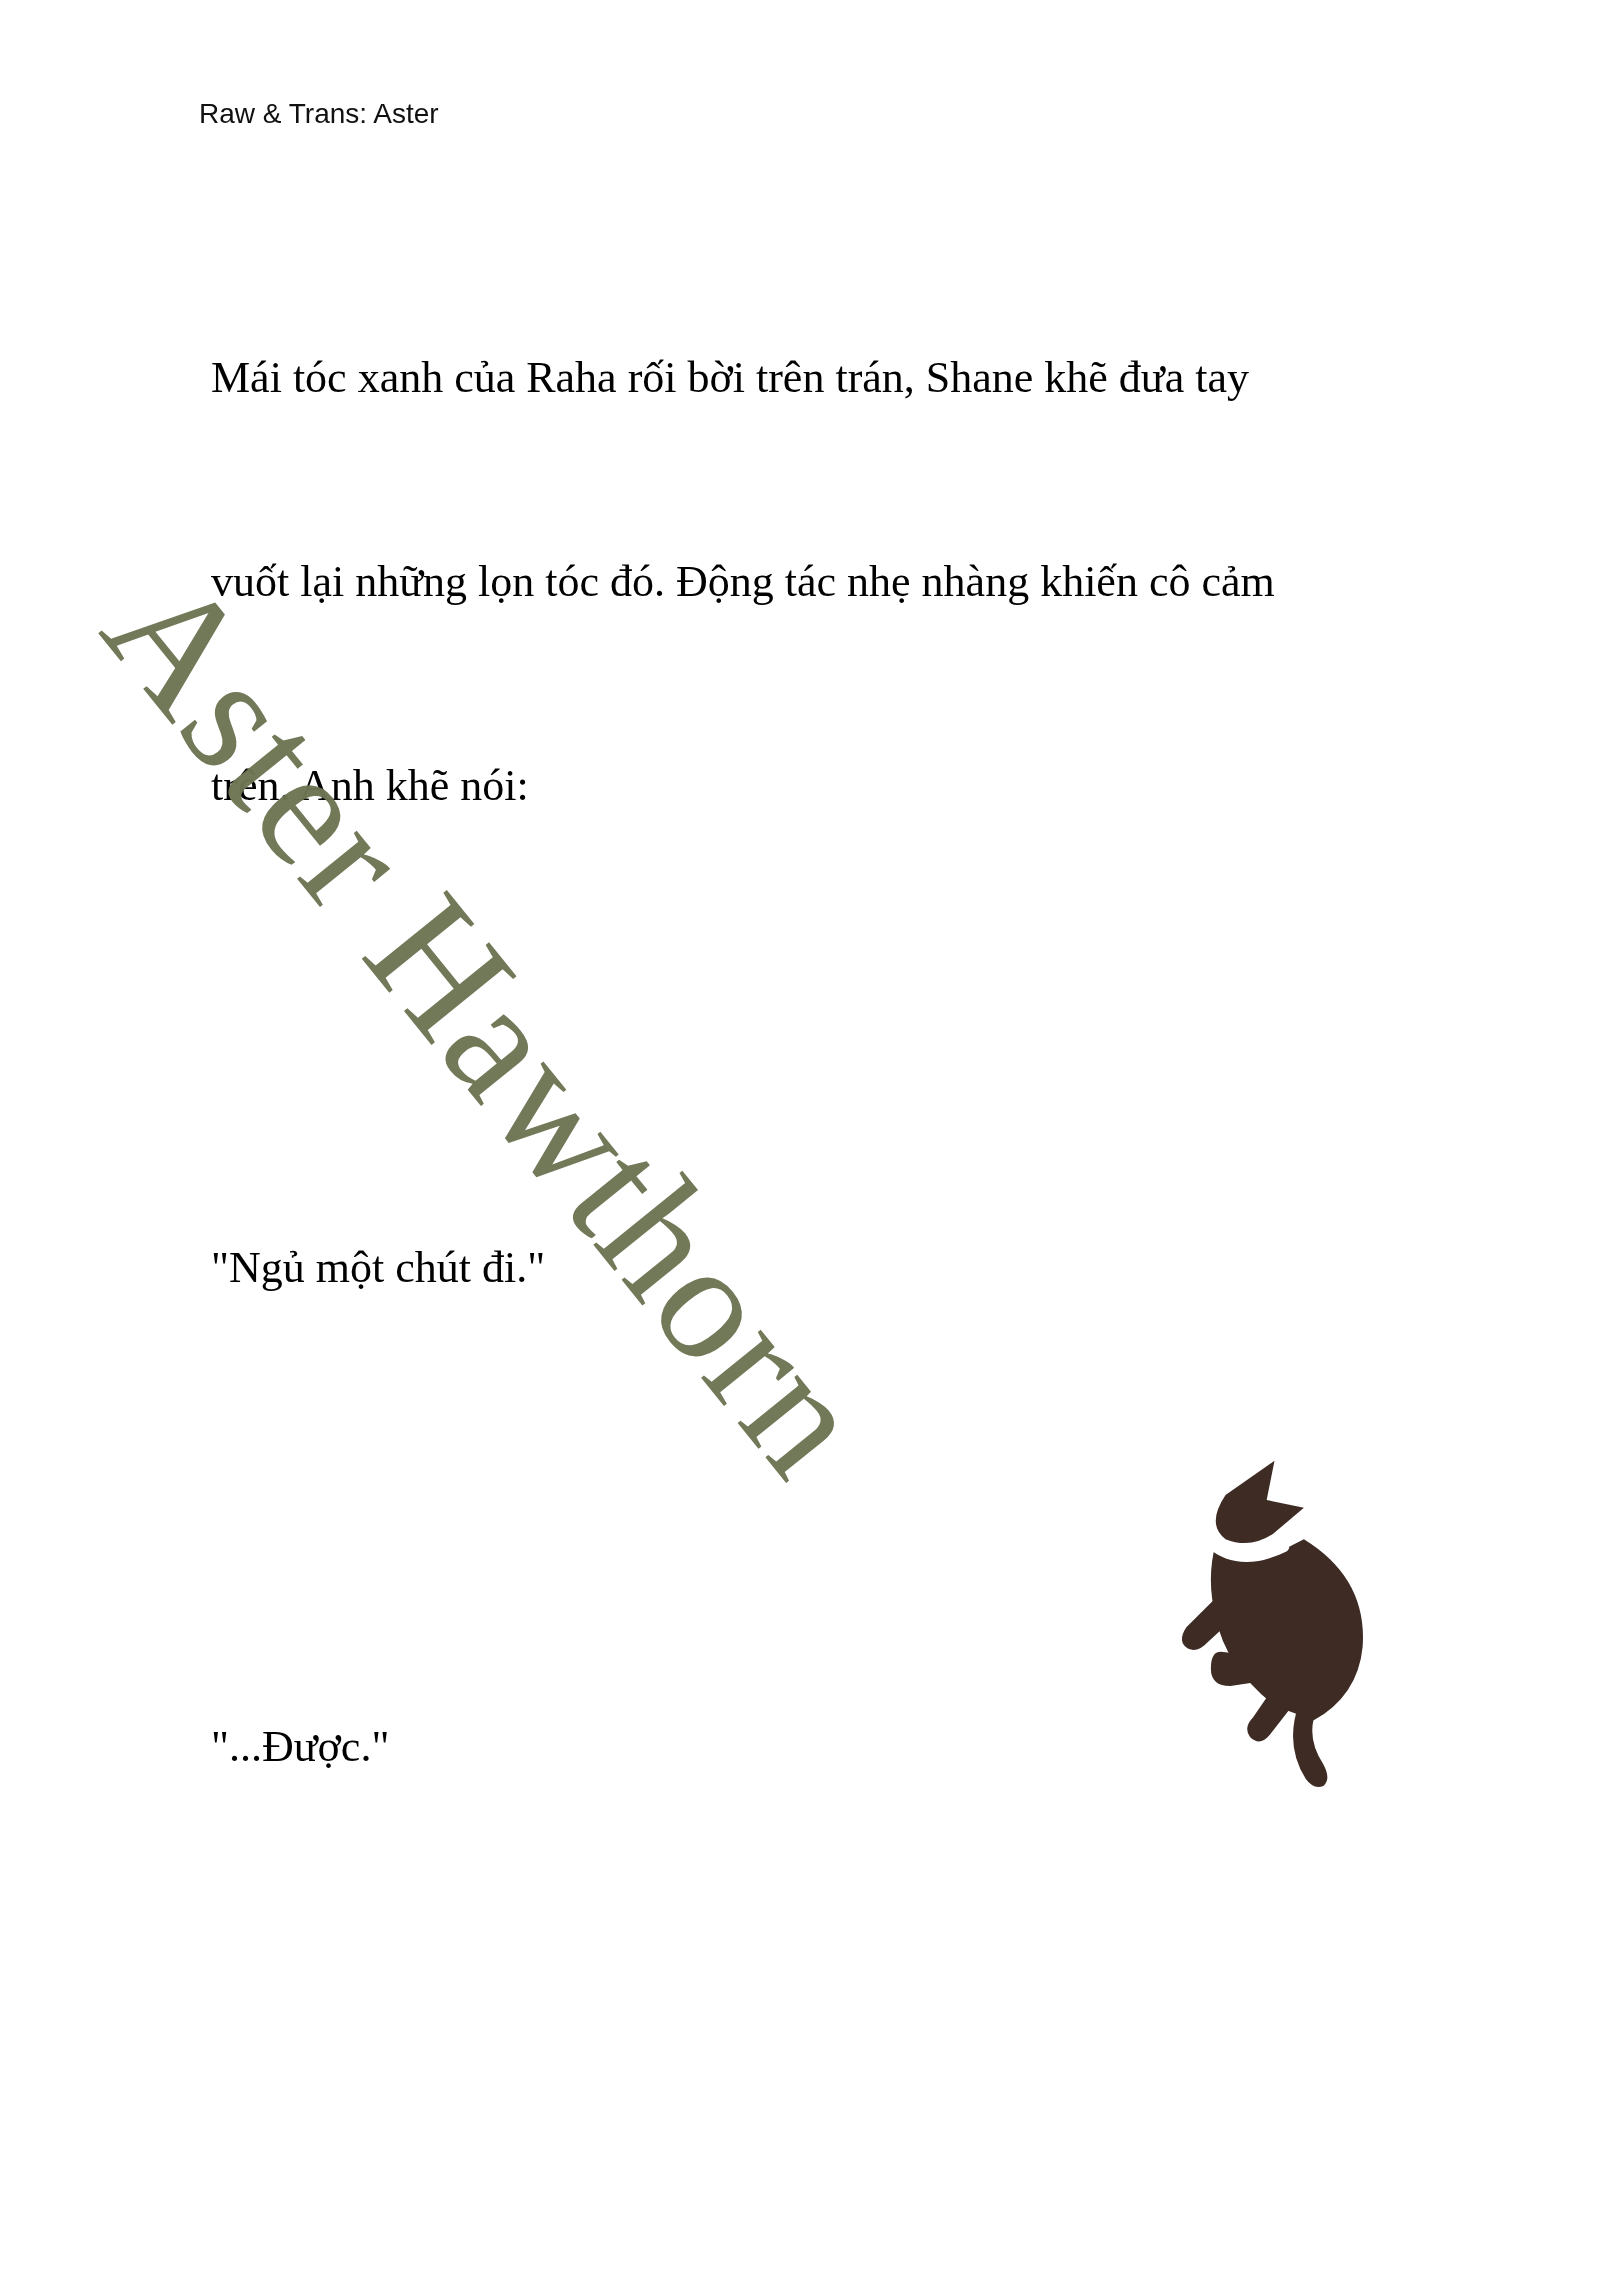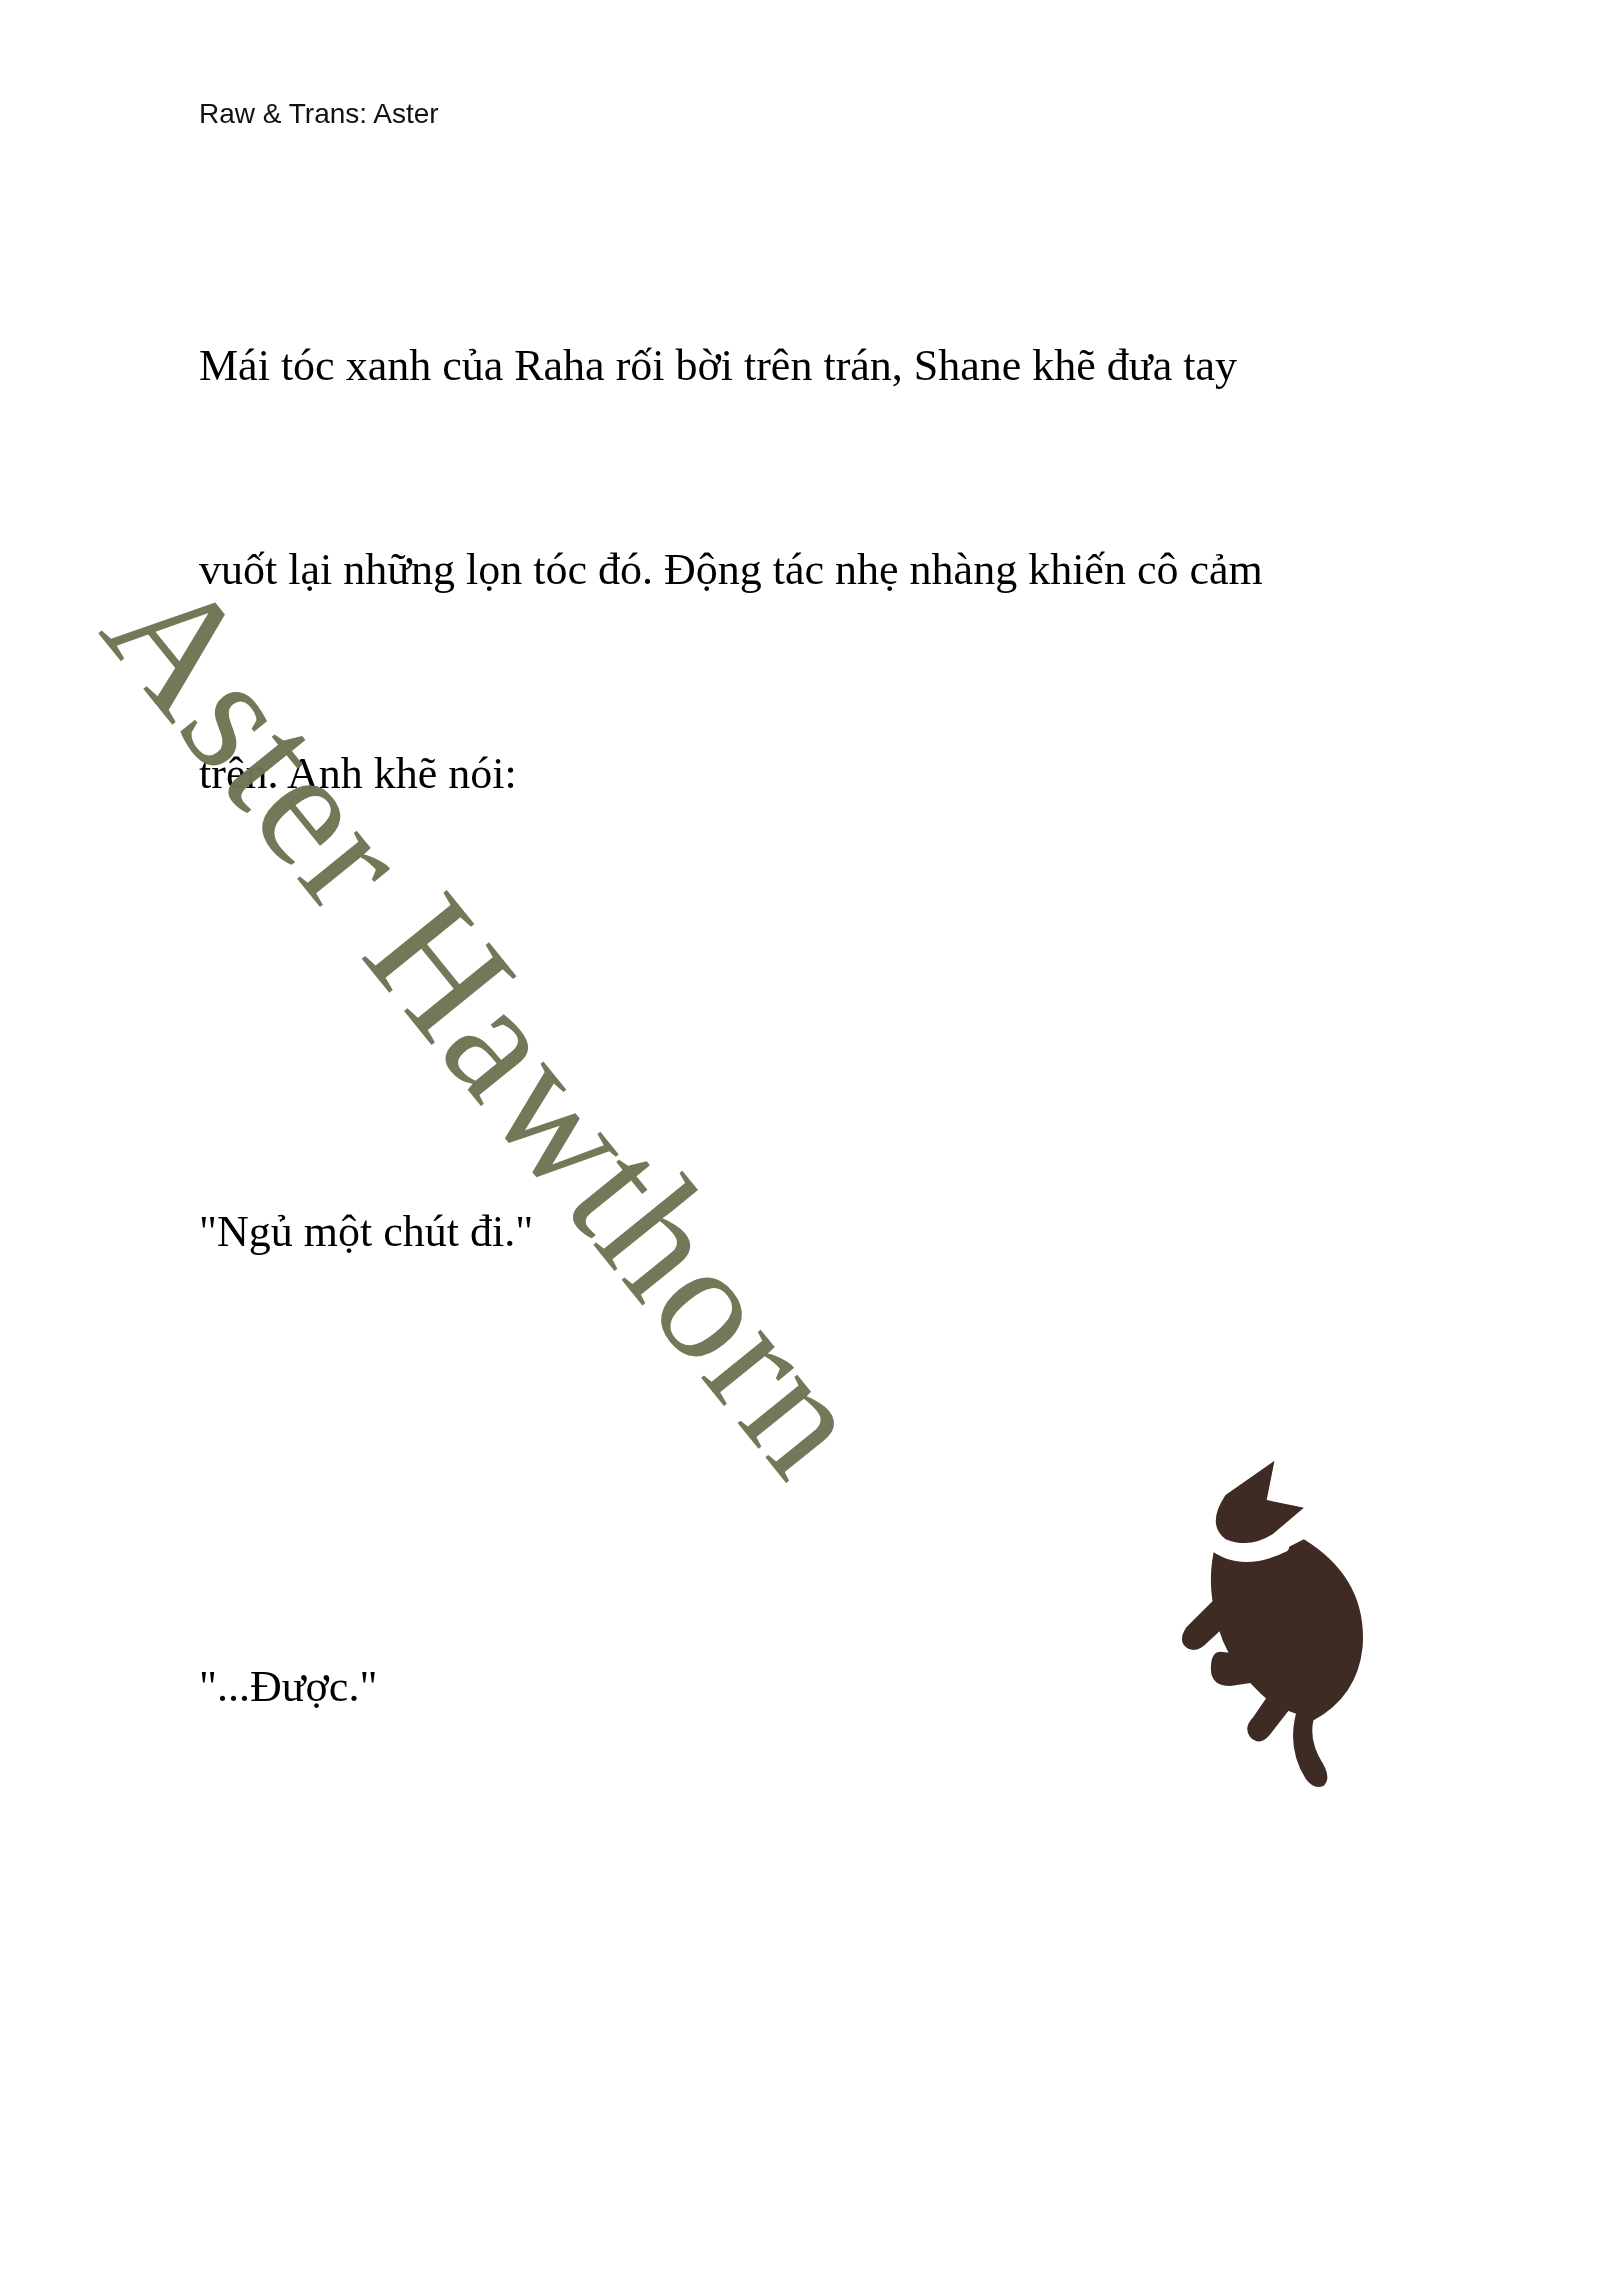--- a/index.html
+++ b/index.html
@@ -32,21 +32,21 @@
       position: absolute;
       left: 199px;
       top: 196px;
       width: 1235px;
       font-family: "Liberation Serif", serif;
       font-size: 44px;
       line-height: 68px;
       color: #000000;
     }
     .para {
-      margin: 0;
+      margin: 12px;
       white-space: pre-wrap;
     }
     .para-text {
       display: block;
     }
     .gap-large { height: 118px; }
     .gap-medium { height: 115px; }
 
     .watermark {
       position: absolute;

